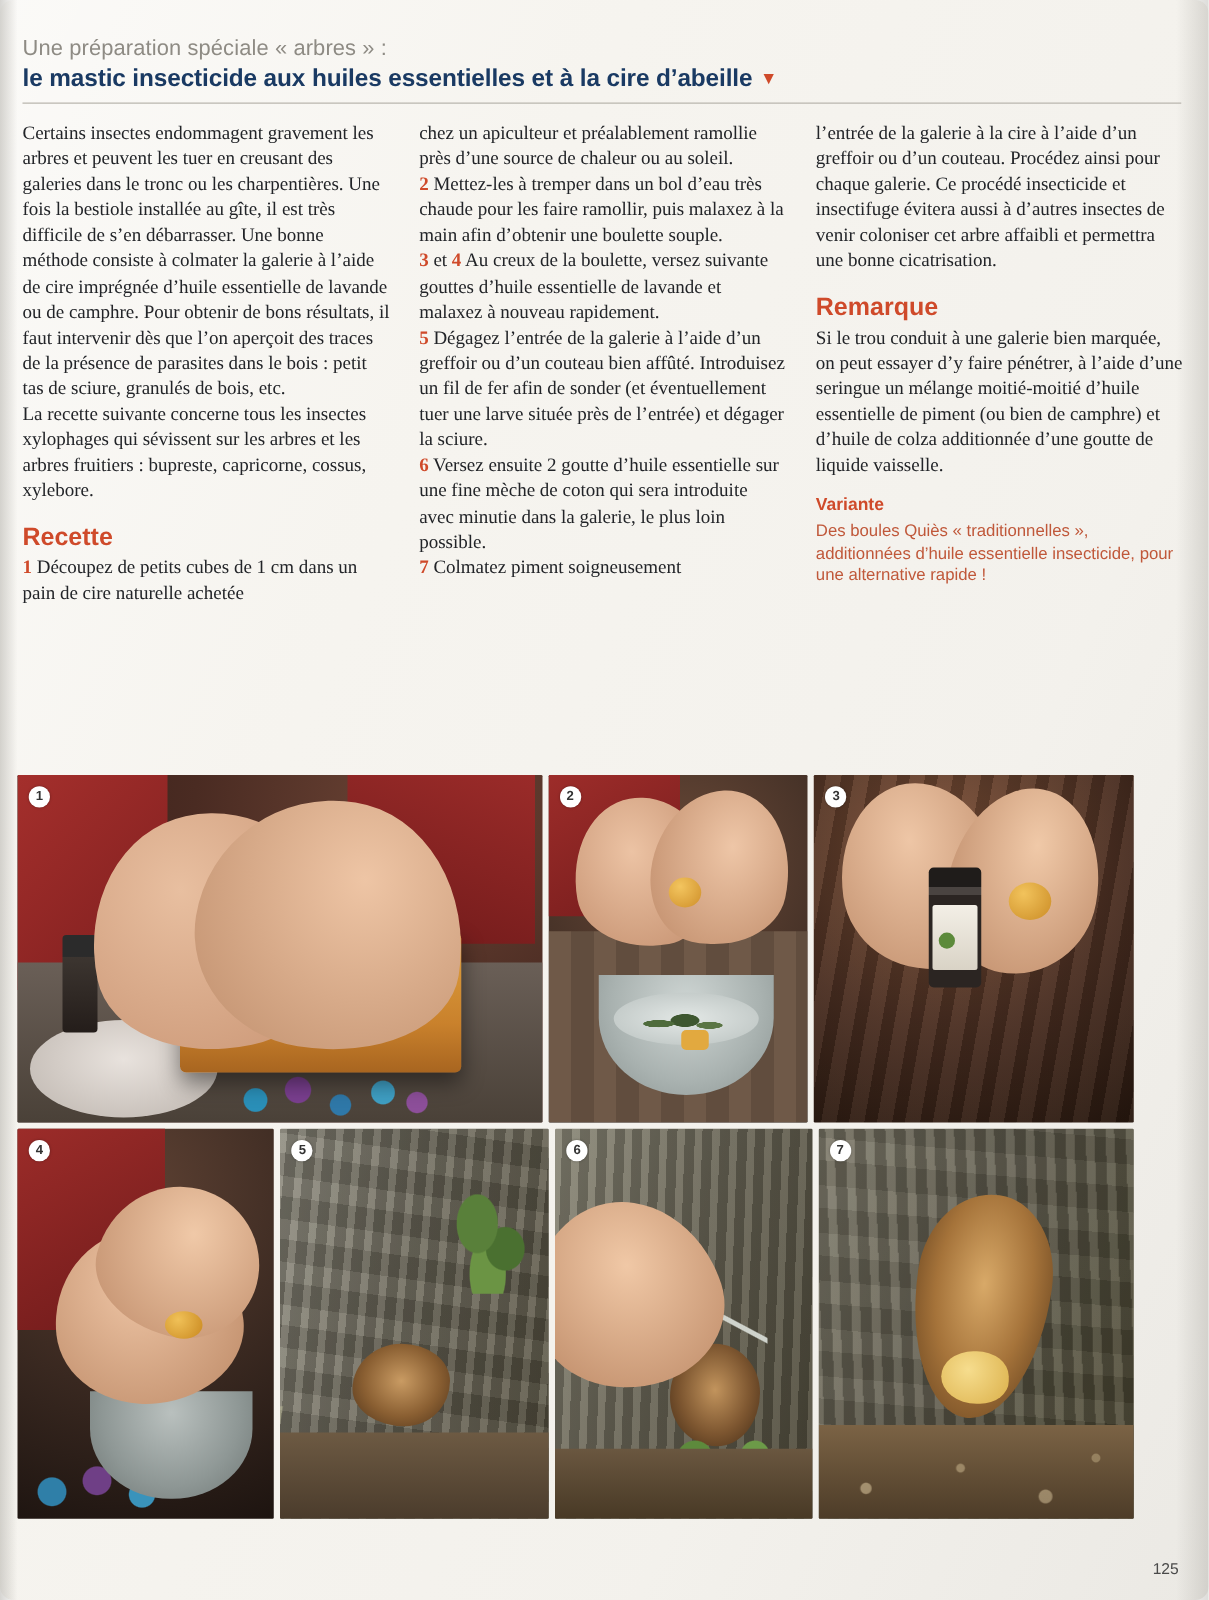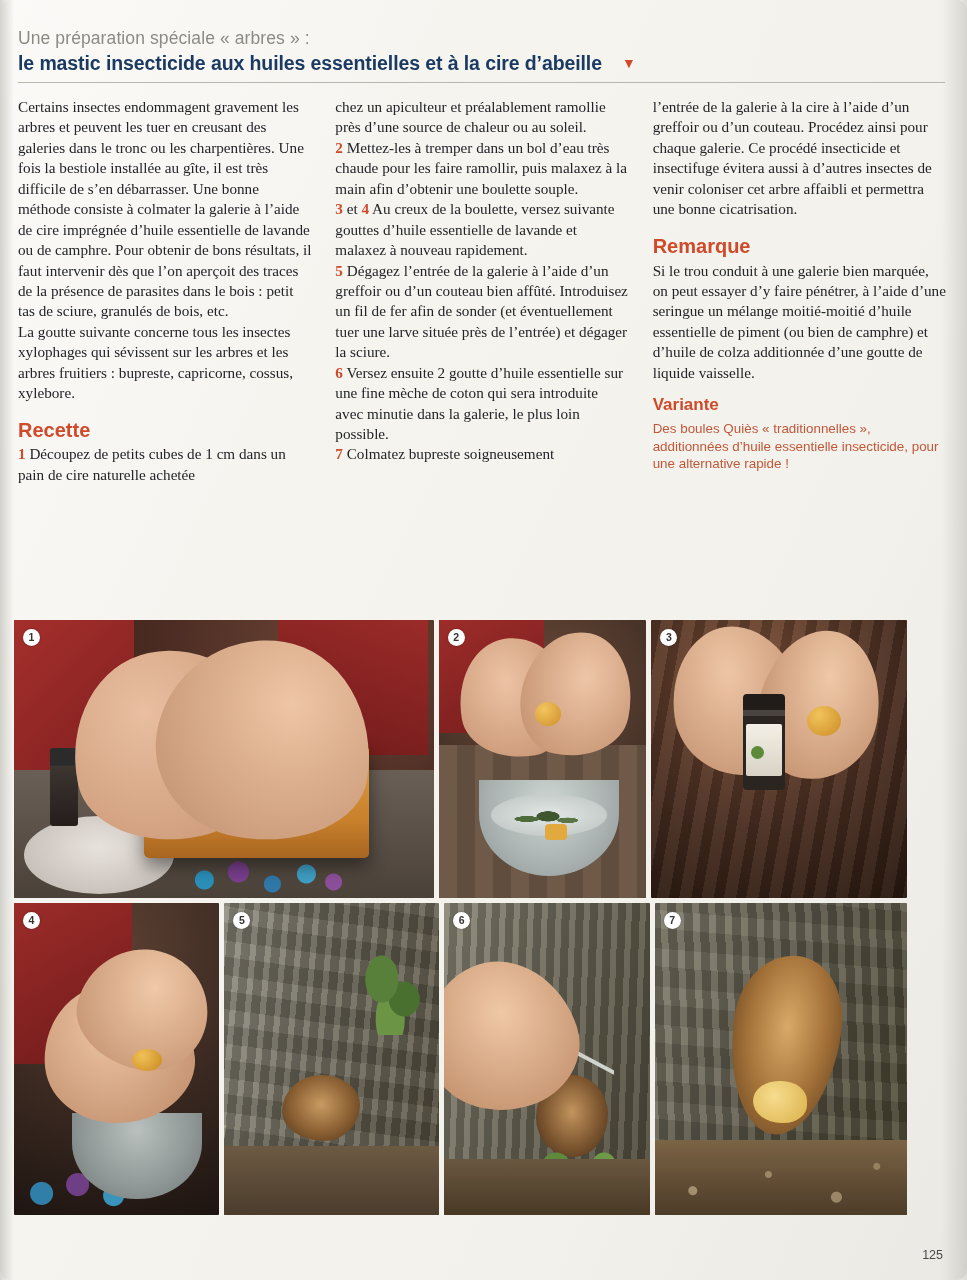--- a/index.html
+++ b/index.html
@@ -53,21 +53,21 @@
     font-size: 17.5px;
     color: #8e8b84;
     letter-spacing: 0.1px;
     margin: 0 0 3px 0;
     padding-left: 4px;
     font-weight: 400;
   }
   .title-row {
     display: flex;
     align-items: baseline;
-    gap: 20px;
+    gap: 6px;
     padding-left: 4px;
     margin-bottom: 7px;
   }
   .title {
     font-size: 19.5px;
     font-weight: bold;
     color: #1a3a63;
     letter-spacing: -0.1px;
   }
   .title-arrow {
@@ -111,21 +111,21 @@
     font-size: 20px;
     margin-top: 13px;
     margin-bottom: 1px;
   }
   .variant-box {
     margin-top: 11px;
   }
   .variant-title {
     color: #cf4a2a;
     font-weight: bold;
-    font-size: 17px;
+    font-size: 14px;
     margin-bottom: 3px;
     margin-top: 11px;
   }
   .variant-text {
     color: #c0583a;
     font-size: 13.4px;
     line-height: 1.32;
   }
 
   
@@ -480,32 +480,32 @@
     <div class="title-row">
       <span class="title">le mastic insecticide aux huiles essentielles et à la cire d’abeille</span>
       <span class="title-arrow">▼</span>
     </div>
     <div class="rule"></div>
 
     <div class="cols">
 
       <div class="col">
         <p>Certains insectes endommagent gravement les arbres et peuvent les tuer en creusant des galeries dans le tronc ou les charpentières. Une fois la bestiole installée au gîte, il est très difficile de s’en débarrasser. Une bonne méthode consiste à colmater la galerie à l’aide de cire imprégnée d’huile essentielle de lavande ou de camphre. Pour obtenir de bons résultats, il faut intervenir dès que l’on aperçoit des traces de la présence de parasites dans le bois : petit tas de sciure, granulés de bois, etc.</p>
-        <p>La goutte suivante concerne tous les insectes xylophages qui sévissent sur les arbres et les arbres fruitiers : bupreste, capricorne, cossus, xylebore.</p>
+        <p>La recette suivante concerne tous les insectes xylophages qui sévissent sur les arbres et les arbres fruitiers : bupreste, capricorne, cossus, xylebore.</p>
         <div class="subhead">Recette</div>
         <p class="step"><span class="num">1</span> <span>Découpez de petits cubes de 1 cm dans un pain de cire naturelle achetée</span></p>
       </div>
 
       <div class="col">
         <p>chez un apiculteur et préalablement ramollie près d’une source de chaleur ou au soleil.</p>
         <p class="step"><span class="num">2</span> <span>Mettez-les à tremper dans un bol d’eau très chaude pour les faire ramollir, puis malaxez à la main afin d’obtenir une boulette souple.</span></p>
         <p class="step"><span class="num">3</span> <span>et</span> <span class="num">4</span> <span>Au creux de la boulette, versez suivante gouttes d’huile essentielle de lavande et malaxez à nouveau rapidement.</span></p>
         <p class="step"><span class="num">5</span> <span>Dégagez l’entrée de la galerie à l’aide d’un greffoir ou d’un couteau bien affûté. Introduisez un fil de fer afin de sonder (et éventuellement tuer une larve située près de l’entrée) et dégager la sciure.</span></p>
         <p class="step"><span class="num">6</span> <span>Versez ensuite 2 goutte d’huile essentielle sur une fine mèche de coton qui sera introduite avec minutie dans la galerie, le plus loin possible.</span></p>
-        <p class="step"><span class="num">7</span> <span>Colmatez bupreste soigneusement</span></p>
+        <p class="step"><span class="num">7</span> <span>Colmatez piment soigneusement</span></p>
       </div>
 
       <div class="col">
         <p>l’entrée de la galerie à la cire à l’aide d’un greffoir ou d’un couteau. Procédez ainsi pour chaque galerie. Ce procédé insecticide et insectifuge évitera aussi à d’autres insectes de venir coloniser cet arbre affaibli et permettra une bonne cicatrisation.</p>
         <div class="subhead">Remarque</div>
         <p>Si le trou conduit à une galerie bien marquée, on peut essayer d’y faire pénétrer, à l’aide d’une seringue un mélange moitié-moitié d’huile essentielle de piment (ou bien de camphre) et d’huile de colza additionnée d’une goutte de liquide vaisselle.</p>
         <div class="variant-box">
           <div class="variant-title">Variante</div>
           <div class="variant-text">Des boules Quiès « traditionnelles », additionnées d’huile essentielle insecticide, pour une alternative rapide !</div>
         </div>

